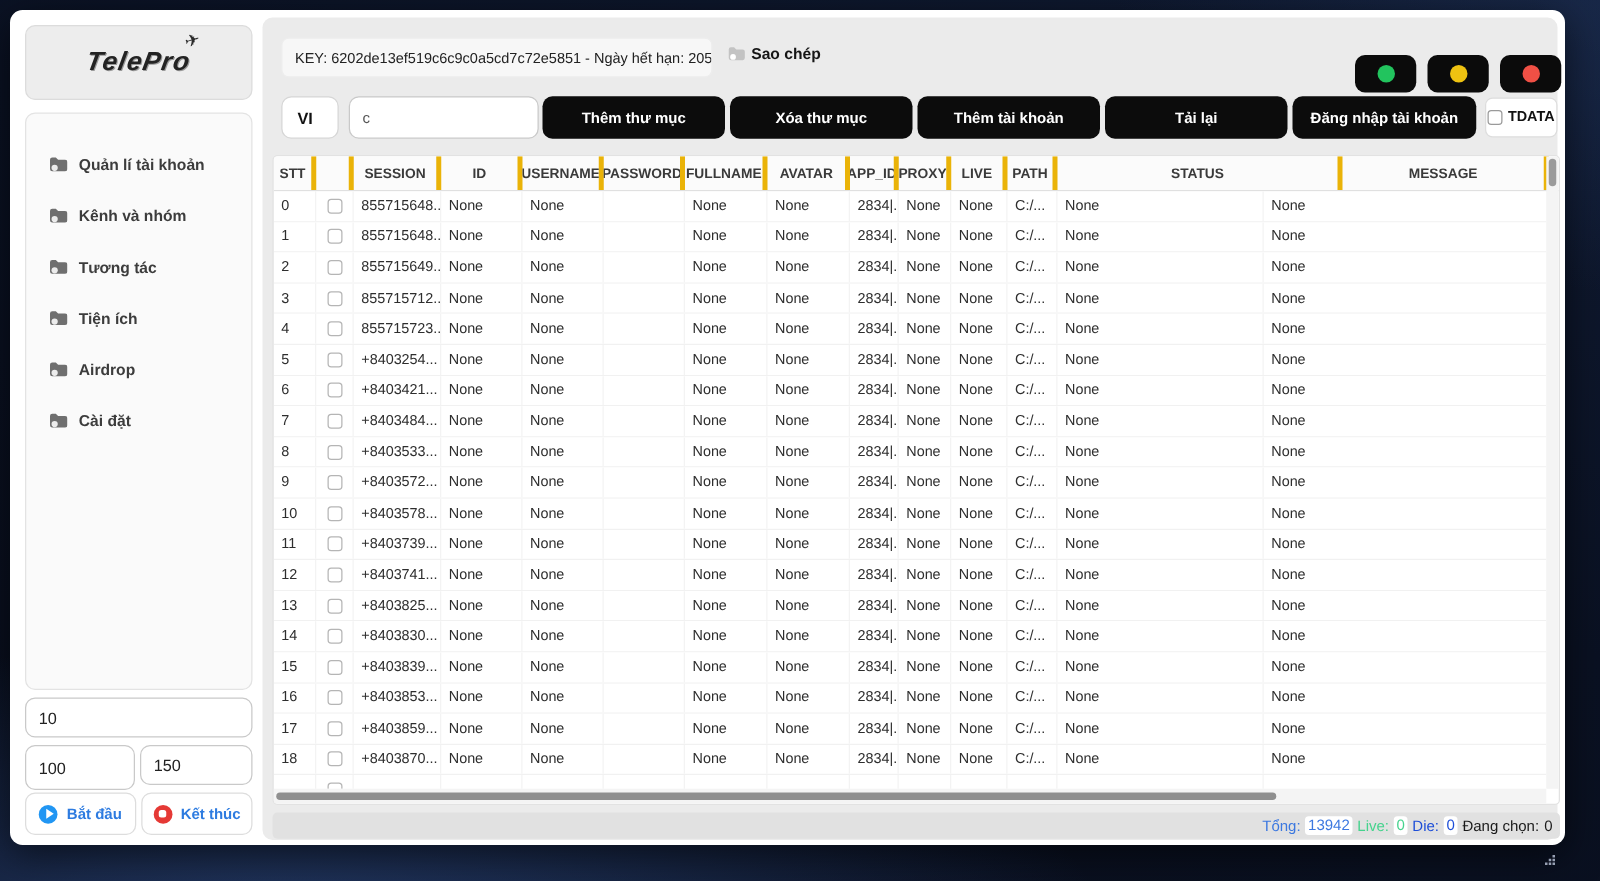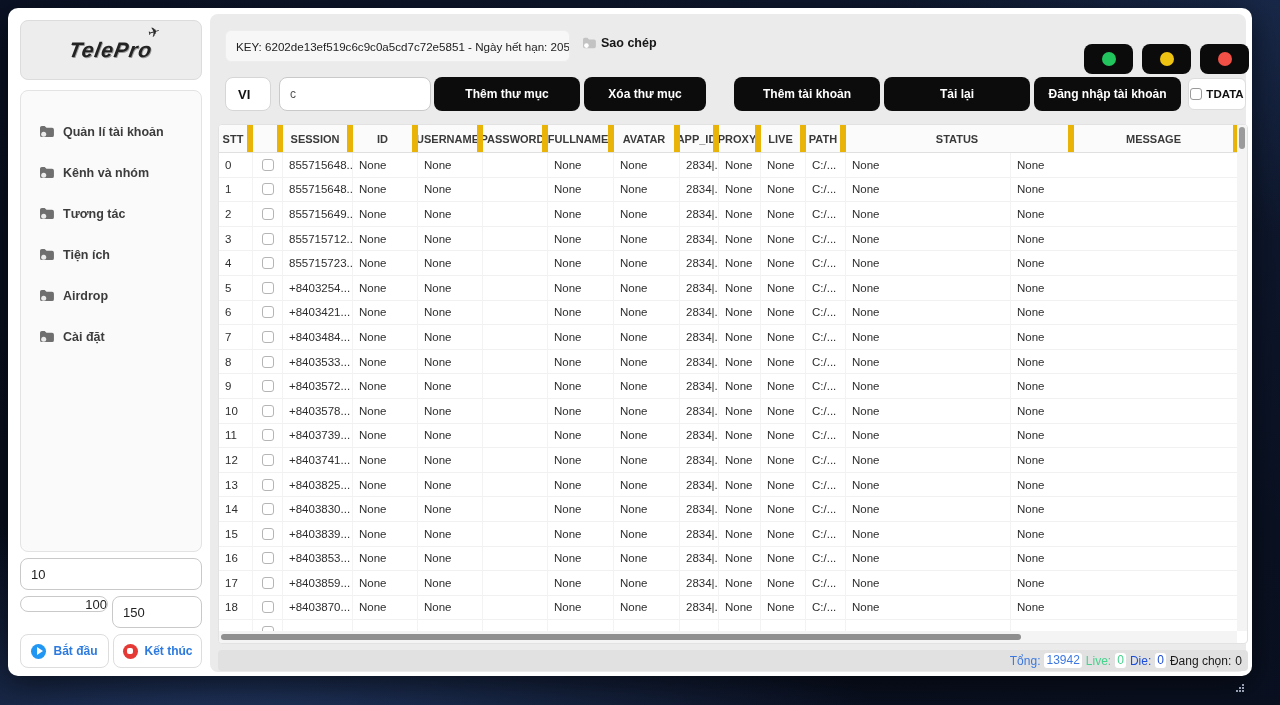--- a/index.html
+++ b/index.html
@@ -67,21 +67,21 @@
     border:1px solid #ddd; border-radius:6px; display:flex; align-items:center; justify-content:center;
     gap:4px; cursor:pointer; }
   .tdata-box .lbl { font-size:11.5px; font-weight:bold; color:#111; }
   .cbx { width:12px; height:12px; border:1.5px solid #9a9a9a; border-radius:3px; background:#fff; flex:0 0 auto; }
   
   .table { position:absolute; left:8px; top:110px; width:1030px; height:520px;
     background:#fff; border:1px solid #e2e2e2; border-radius:4px; overflow:hidden; }
   .thead { display:flex; height:28px; background:#fbfbfb; border-bottom:1px solid #e0e0e0; }
   .th { flex:0 0 auto; display:flex; align-items:center; justify-content:center;
     font-size:11px; font-weight:bold; color:#3a3a3a; overflow:hidden; white-space:nowrap;
-    border-right:6px solid #eab308; }
+    border-right:4px solid #eab308; }
   .tbody { position:absolute; left:0; top:28px; right:10px; bottom:12px; overflow:hidden; }
   .tr { display:flex; height:24.6px; border-bottom:1px solid #f1f1f1; background:#fff; }
   .td { flex:0 0 auto; display:flex; align-items:center; padding-left:6px;
     font-size:11.5px; color:#2e2e2e; overflow:hidden; white-space:nowrap;
     border-right:1px solid #f3f3f3; }
   .td.cbcell { justify-content:center; padding-left:0; }
   .cb { width:12px; height:12px; border:1.5px solid #b5b5b5; border-radius:3px; background:#fff; cursor:pointer; }
   .vscroll { position:absolute; right:0; top:0; bottom:12px; width:10px; background:#f4f4f4; }
   .vthumb { position:absolute; left:2px; top:2px; width:6px; height:22px; background:#9b9b9b; border-radius:3px; cursor:pointer; }
   .hscroll { position:absolute; left:0; right:10px; bottom:0; height:12px; background:#f4f4f4; }
@@ -162,21 +162,21 @@
           <svg width="15" height="13" viewBox="0 0 16 14">
             <path d="M1 3 q0-2 2-2 h3 l2 2 h6 q2 0 2 2 v6 q0 2-2 2 h-11 q-2 0-2-2 z" fill="#6f6f6f"></path>
             <circle cx="5" cy="10" r="2.7" fill="#ececec"></circle>
           </svg>
         </span>
       <span class="lbl">Cài đặt</span>
     </div>
   </div>
 
   <input class="sq-input" style="left: 12px; top: 550px; width: 182px; height: 32px;" value="10">
-  <input class="sq-input" style="left: 12px; top: 588px; width: 88px; height: 16px; text-align: right;" value="100">
+  <input class="sq-input" style="left: 12px; top: 588px; width: 88px; height: 36px;" value="100">
   <input class="sq-input" style="left: 104px; top: 588px; width: 90px; height: 32px;" value="150">
 
   <div class="btn-white" style="left:12px;top:626px;width:89px;height:34px;">
     <span class="circ play"></span>
     <span>Bắt đầu</span>
   </div>
   <div class="btn-white" style="left:105px;top:626px;width:89px;height:34px;">
     <span class="circ stop"></span>
     <span>Kết thúc</span>
   </div>
@@ -205,21 +205,21 @@
     <div class="traffic" style="left:990px;">
       <span class="dot dot-red"></span>
     </div>
 
     <div class="lang-box">
       <span>VI</span>
     </div>
     <input class="search-inp" value="c" style="">
 
     <button class="btn-black" style="left:224px;width:146px;">Thêm thư mục</button>
-    <button class="btn-black" style="left:374px;width:122px;">Xóa thư mục</button>
+    <button class="btn-black" style="left:374px;width:146px;">Xóa thư mục</button>
     <button class="btn-black" style="left:524px;width:146px;">Thêm tài khoản</button>
     <button class="btn-black" style="left:674px;width:146px;">Tải lại</button>
     <button class="btn-black" style="left:824px;width:147px;">Đăng nhập tài khoản</button>
 
     <div class="tdata-box">
       <span class="cbx"></span>
       <span class="lbl">TDATA</span>
     </div>
 
     <div class="table">

